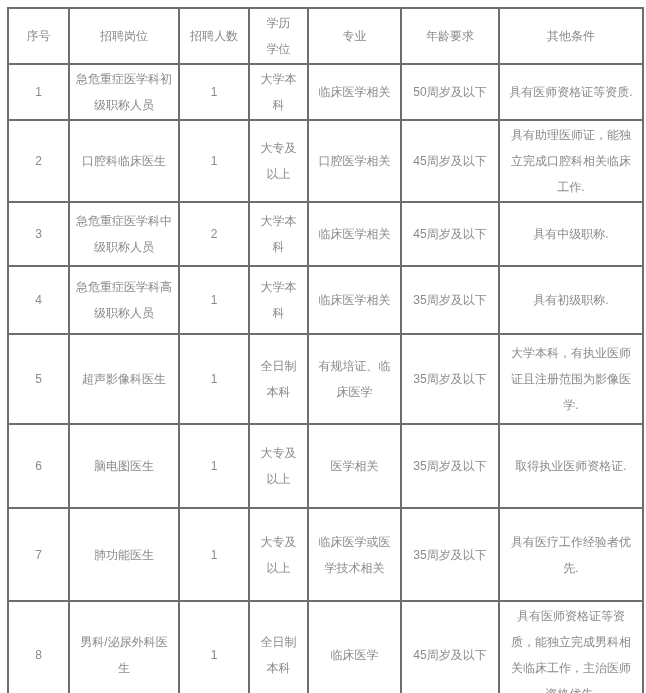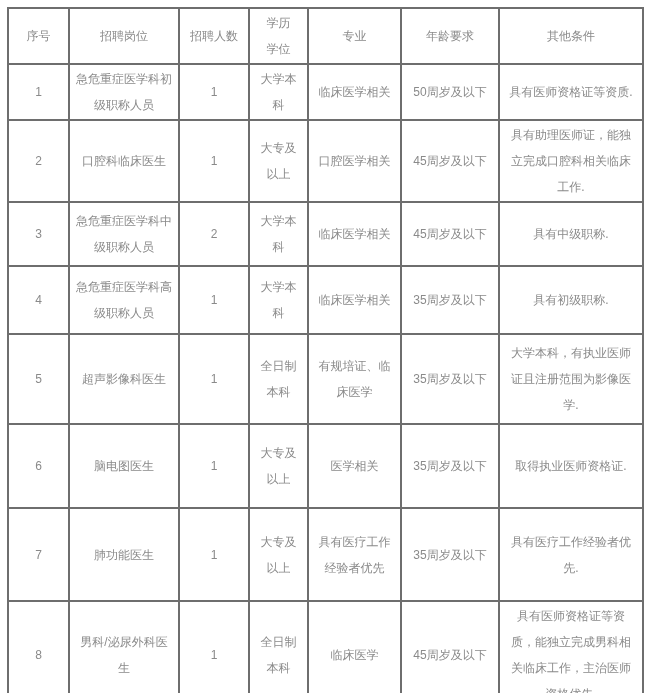--- a/index.html
+++ b/index.html
@@ -129,21 +129,21 @@
         <td>大专及以上</td>
         <td>医学相关</td>
         <td>35周岁及以下</td>
         <td>取得执业医师资格证.</td>
       </tr>
       <tr class="r6">
         <td>7</td>
         <td>肺功能医生</td>
         <td>1</td>
         <td>大专及以上</td>
-        <td>具有医疗工作经验者优先</td>
+        <td>临床医学或医学技术相关</td>
         <td>35周岁及以下</td>
         <td>具有医疗工作经验者优先.</td>
       </tr>
       <tr class="r7">
         <td>8</td>
         <td>男科/泌尿外科医生</td>
         <td>1</td>
         <td>全日制本科</td>
         <td>临床医学</td>
         <td>45周岁及以下</td>

